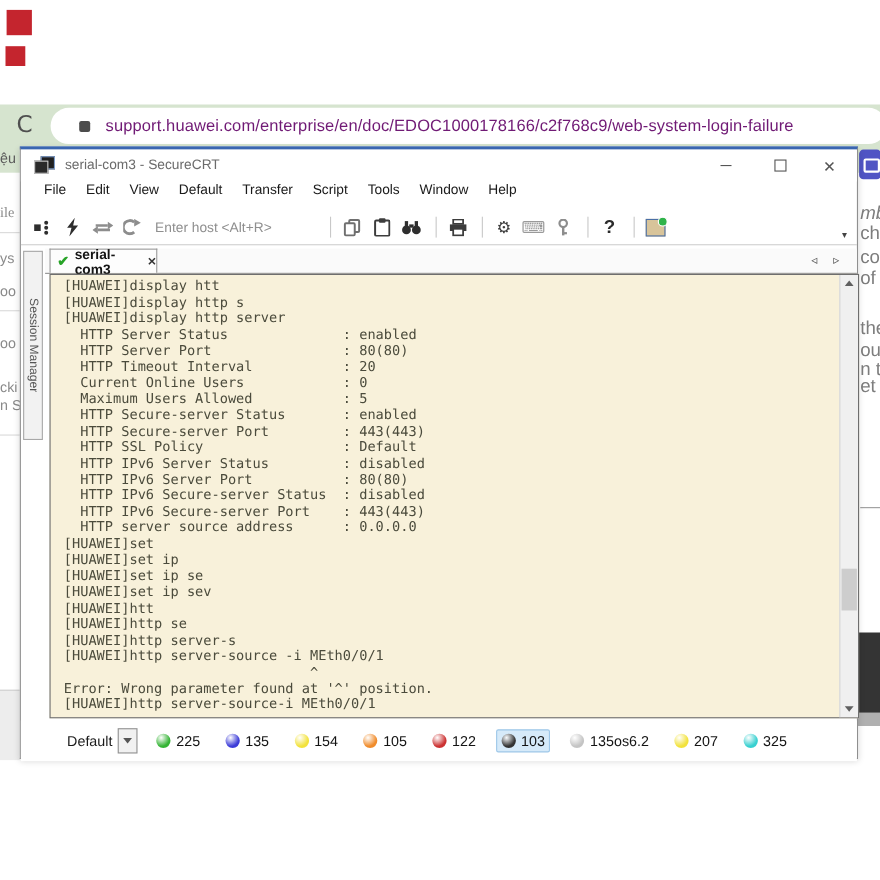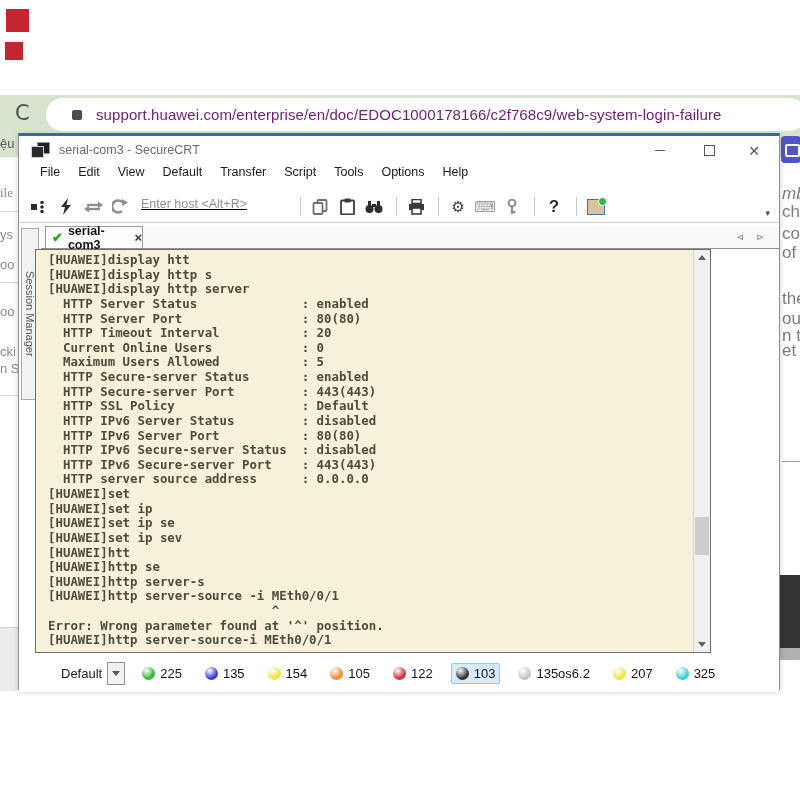--- a/index.html
+++ b/index.html
@@ -39,43 +39,43 @@
   .title-text{position:absolute;left:40px;top:7px;font-size:12.5px;color:#6b6b6b;}
   .ctl{position:absolute;top:0;height:29px;width:34px;display:flex;align-items:center;justify-content:center;color:#555;}
   .ctl-min{right:102px;}  .ctl-max{right:53px;}  .ctl-close{right:8px;font-size:14px;}
   .ctl-min .bar{width:10px;height:1px;background:#555;}
   .ctl-max .box{width:9px;height:9px;border:1px solid #555;}
   .menubar{position:absolute;left:0;top:29px;width:100%;height:26px;display:flex;align-items:flex-start;padding-left:12px;box-sizing:border-box;}
   .menubar span{padding:0 9px;font-size:12.5px;color:#1a1a1a;}
   .toolbar{position:absolute;left:0;top:55px;width:100%;height:32px;display:flex;align-items:center;padding-left:8px;box-sizing:border-box;border-bottom:1px solid #cfcfcf;}
   .tbi{width:24px;height:20px;display:flex;align-items:center;justify-content:center;margin-right:3px;flex:0 0 auto;}
   .tbsep{width:1px;height:19px;background:#c8c8c8;margin:0 7px;flex:0 0 auto;}
-  .hostfield{width:152px;height:20px;margin-left:6px;display:flex;flex:0 0 auto;text-decoration:underline;}
+  .hostfield{width:152px;height:20px;margin-left:6px;display:flex;align-items:center;flex:0 0 auto;}
   .hostfield span{font-size:12.5px;color:#8f8f8f;}
   .glyph-dark{font-size:15px;color:#3c3c3c;}
   .glyph-gray{font-size:15px;color:#9a9a9a;}
   .help-q{font-size:17px;font-weight:bold;color:#2b2b2b;}
   .sm-toggle{width:16px;height:14px;background:#d8c49a;border:1px solid #4a6fa5;position:relative;}
   .sm-toggle .dot{position:absolute;right:-3px;top:-3px;width:7px;height:7px;border-radius:50%;background:#2fb34a;border:1px solid #ffffff;}
   .overflow{position:absolute;right:9px;top:72px;font-size:9px;color:#444;}
 
   .session-strip{position:absolute;left:2px;top:92px;width:18px;height:172px;background:#f2f2f2;
                  border:1px solid #a8a8a8;box-sizing:border-box;display:flex;align-items:center;justify-content:center;}
   .session-strip span{writing-mode:vertical-rl;font-size:11px;color:#555;white-space:nowrap;}
 
   .tabbar{position:absolute;left:22px;top:90px;width:738px;height:23px;background:#fafafa;border-bottom:1px solid #8f8f8f;box-sizing:border-box;}
   .tab{position:absolute;left:4px;top:0;width:98px;height:22px;background:#fdfdfd;border:1px solid #9a9a9a;border-bottom:none;box-sizing:border-box;display:flex;align-items:center;padding-left:6px;}
   .tab .check{color:#27a327;font-size:13px;font-weight:bold;margin-right:5px;}
   .tab .label{font-size:12.5px;font-weight:bold;color:#141414;}
   .tab .close{margin-left:8px;font-size:13px;color:#333;font-weight:bold;}
   .tabnav{position:absolute;top:4px;font-size:11px;color:#555;}
   .tabnav.prev{right:36px;} .tabnav.next{right:16px;}
 
-  .terminal{position:absolute;left:16px;top:113px;width:676px;height:404px;background:#f8f1da;
-            border:1px solid #6e6e6e;box-sizing:border-box;font-weight:bold;}
+  .terminal{position:absolute;left:26px;top:113px;width:736px;height:404px;background:#f8f1da;
+            border:1px solid #6e6e6e;box-sizing:border-box;}
   .terminal pre{position:absolute;left:12px;top:3px;margin:0;font-family:"DejaVu Sans Mono",monospace;
                 font-size:12.4px;line-height:14.63px;color:#4b4b3c;}
   .scrollbar{position:absolute;right:0;top:0;width:17px;height:100%;background:#f0f0f0;border-left:1px solid #d5d5d5;box-sizing:border-box;}
   .sb-btn{position:absolute;left:0;width:16px;height:15px;display:flex;align-items:center;justify-content:center;}
   .sb-up{top:0;} .sb-down{bottom:0;}
   .tri-up{width:0;height:0;border-left:4px solid transparent;border-right:4px solid transparent;border-bottom:5px solid #606060;}
   .tri-down{width:0;height:0;border-left:4px solid transparent;border-right:4px solid transparent;border-top:5px solid #606060;}
   .sb-thumb{position:absolute;left:1px;top:267px;width:14px;height:38px;background:#cdcdcd;}
 
   .statusbar{position:absolute;left:0;top:519px;width:100%;height:37px;display:flex;align-items:center;padding-left:42px;box-sizing:border-box;background:#ffffff;}
@@ -145,21 +145,21 @@
   </div>
 
   <div class="menubar">
     <span>File</span>
     <span>Edit</span>
     <span>View</span>
     <span>Default</span>
     <span>Transfer</span>
     <span>Script</span>
     <span>Tools</span>
-    <span>Options</span>
+    <span>Window</span>
     <span>Help</span>
   </div>
 
   <div class="toolbar">
     <span class="tbi">
       <svg width="16" height="14" viewBox="0 0 16 14">
           <rect x="0" y="4" width="6" height="6" fill="#2e2e2e"></rect>
           <circle cx="11" cy="2.5" r="1.8" fill="#2e2e2e"></circle>
           <circle cx="11" cy="7" r="1.8" fill="#2e2e2e"></circle>
           <circle cx="11" cy="11.5" r="1.8" fill="#2e2e2e"></circle>

